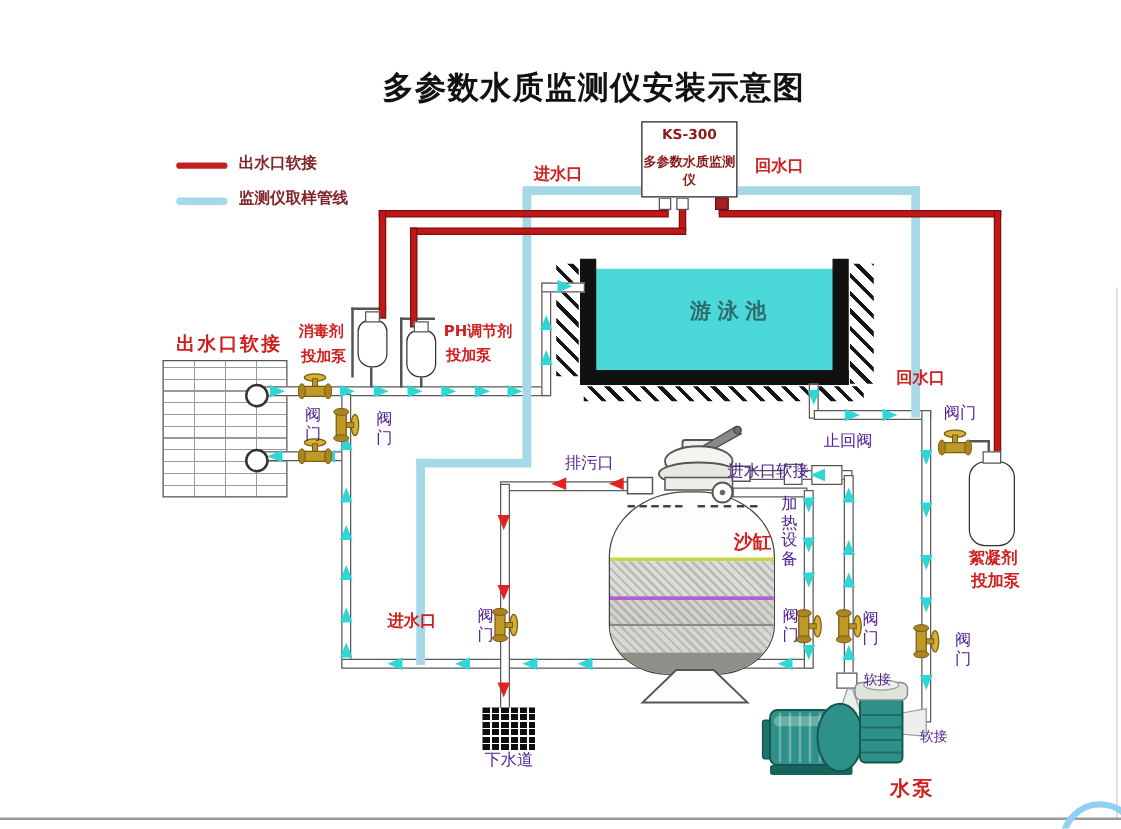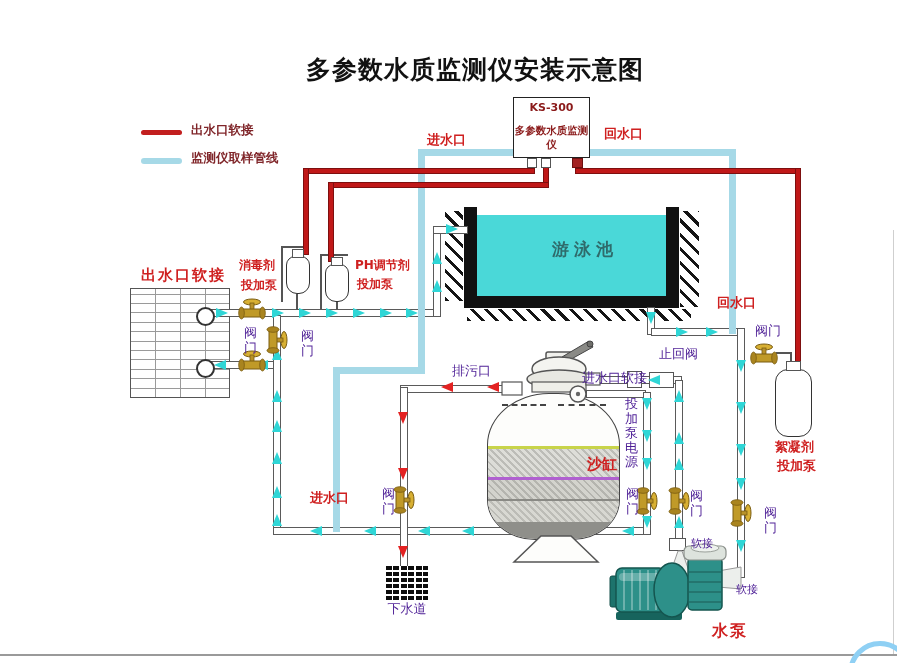--- a/index.html
+++ b/index.html
@@ -257,22 +257,22 @@
   <div class="lbl lblk vert" style="left:301px;top:329px;width:15px;font-size:13px;">阀门</div>
   <div class="lbl lblk vert" style="left:382px;top:487px;width:15px;font-size:13px;">阀门</div>
   <div class="lbl lblk vert" style="left:626px;top:487px;width:15px;font-size:13px;">阀门</div>
   <div class="lbl lblk vert" style="left:690px;top:489px;width:15px;font-size:13px;">阀门</div>
   <div class="lbl lblk vert" style="left:764px;top:506px;width:15px;font-size:13px;">阀门</div>
   <div class="lbl lblk" style="left:755px;top:324px;font-size:13px;">阀门</div>
 
   <div class="lbl lblk" style="left:452px;top:364px;font-size:13px;">排污口</div>
   <div class="lbl lblk" style="left:582px;top:359px;font-size:13px;margin-top:12px;">进水口软接</div>
   <div class="lbl lblk" style="left:659px;top:347px;font-size:13px;">止回阀</div>
-  <div class="lbl lblk vert" style="left:625px;top:397px;width:15px;font-size:13px;">投加泵电源</div>
-  <div class="lbl lblr" style="left:587px;top:425px;font-size:15px;z-index:9;margin-top:31px;">沙缸</div>
+  <div class="lbl lblk vert" style="left:625px;top:397px;width:15px;font-size:13px;">加热设备</div>
+  <div class="lbl lblr" style="left:587px;top:425px;font-size:15px;z-index:9;">沙缸</div>
   <div class="lbl lblr" style="left:310px;top:491px;font-size:13px;">进水口</div>
   <div class="lbl lblk" style="left:384px;top:602px;width:46px;text-align:center;font-size:13px;">下水道</div>
   <div class="lbl lblk" style="left:691px;top:538px;font-size:11px;">软接</div>
   <div class="lbl lblk" style="left:736px;top:584px;font-size:11px;">软接</div>
   <div class="lbl lblr" style="left:775px;top:440px;font-size:13px;">絮凝剂</div>
   <div class="lbl lblr" style="left:777px;top:459px;font-size:13px;">投加泵</div>
   <div class="lbl lblr" style="left:712px;top:622px;font-size:16px;letter-spacing:2px;">水泵</div>
 
   <div class="abs" style="left:893px;top:230px;width:1px;height:425px;background:#cfcfcf;z-index:9;"></div>
   <div class="abs" style="left:0;top:654px;width:897px;height:2px;background:#9a9a9a;z-index:9;"></div>

